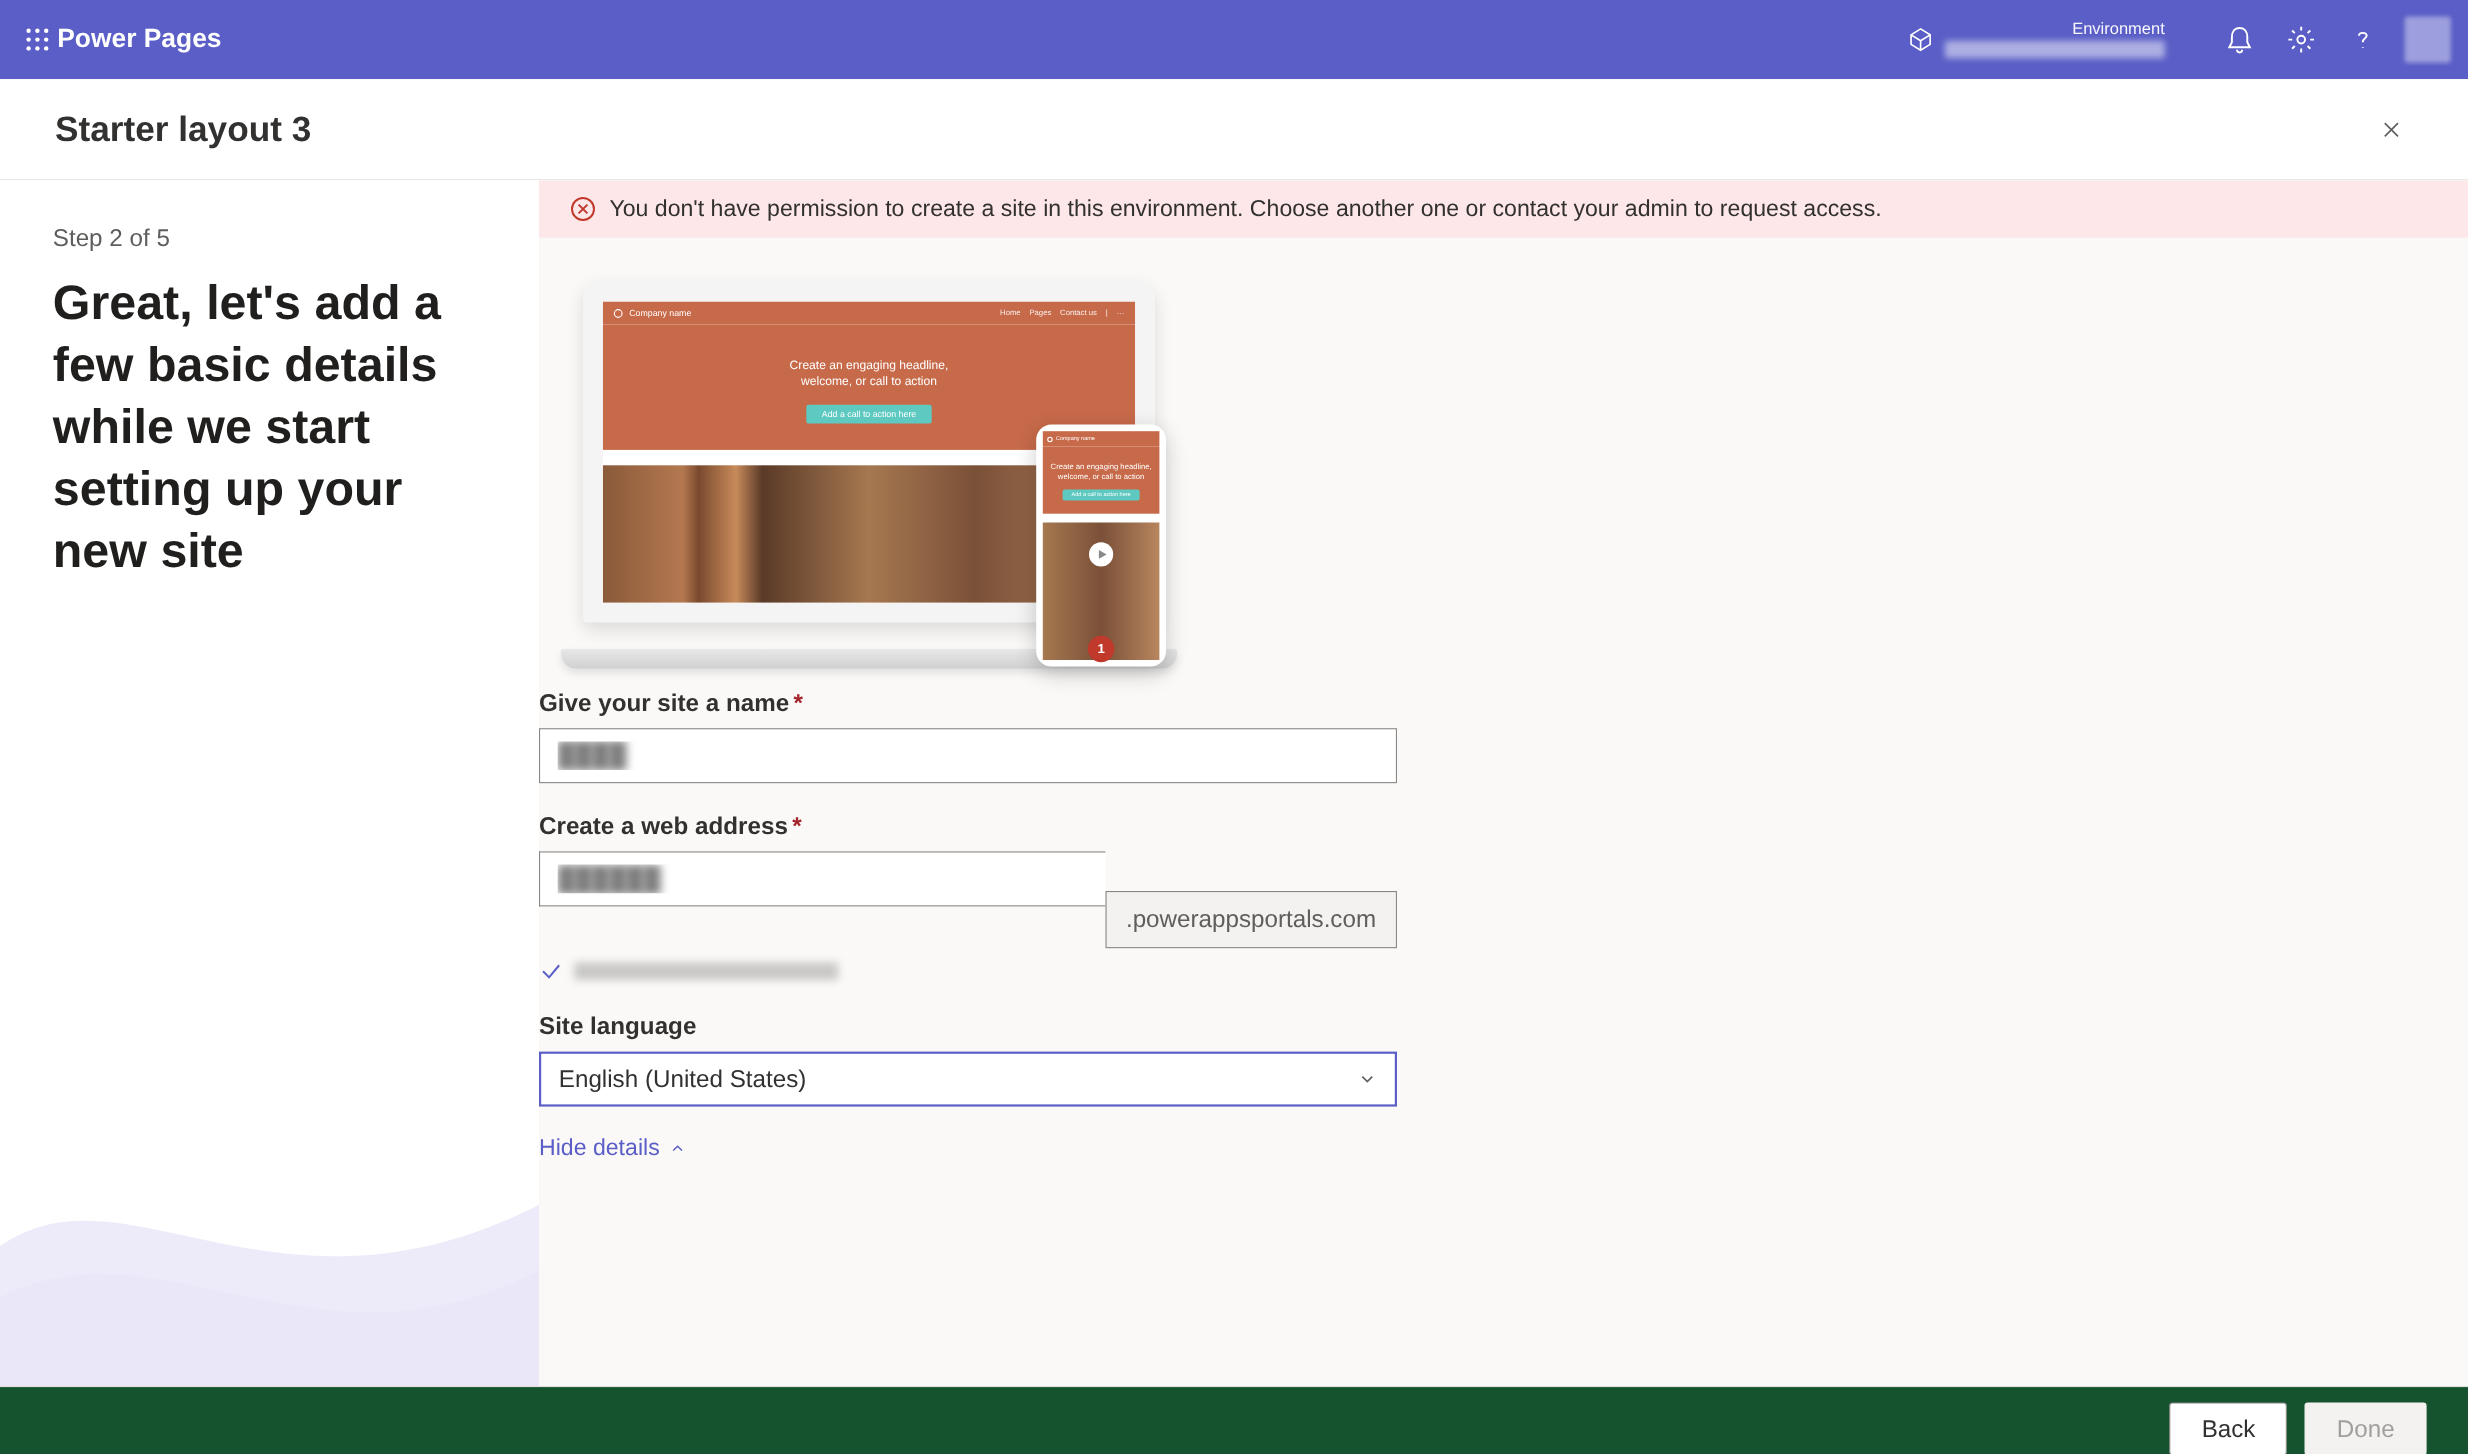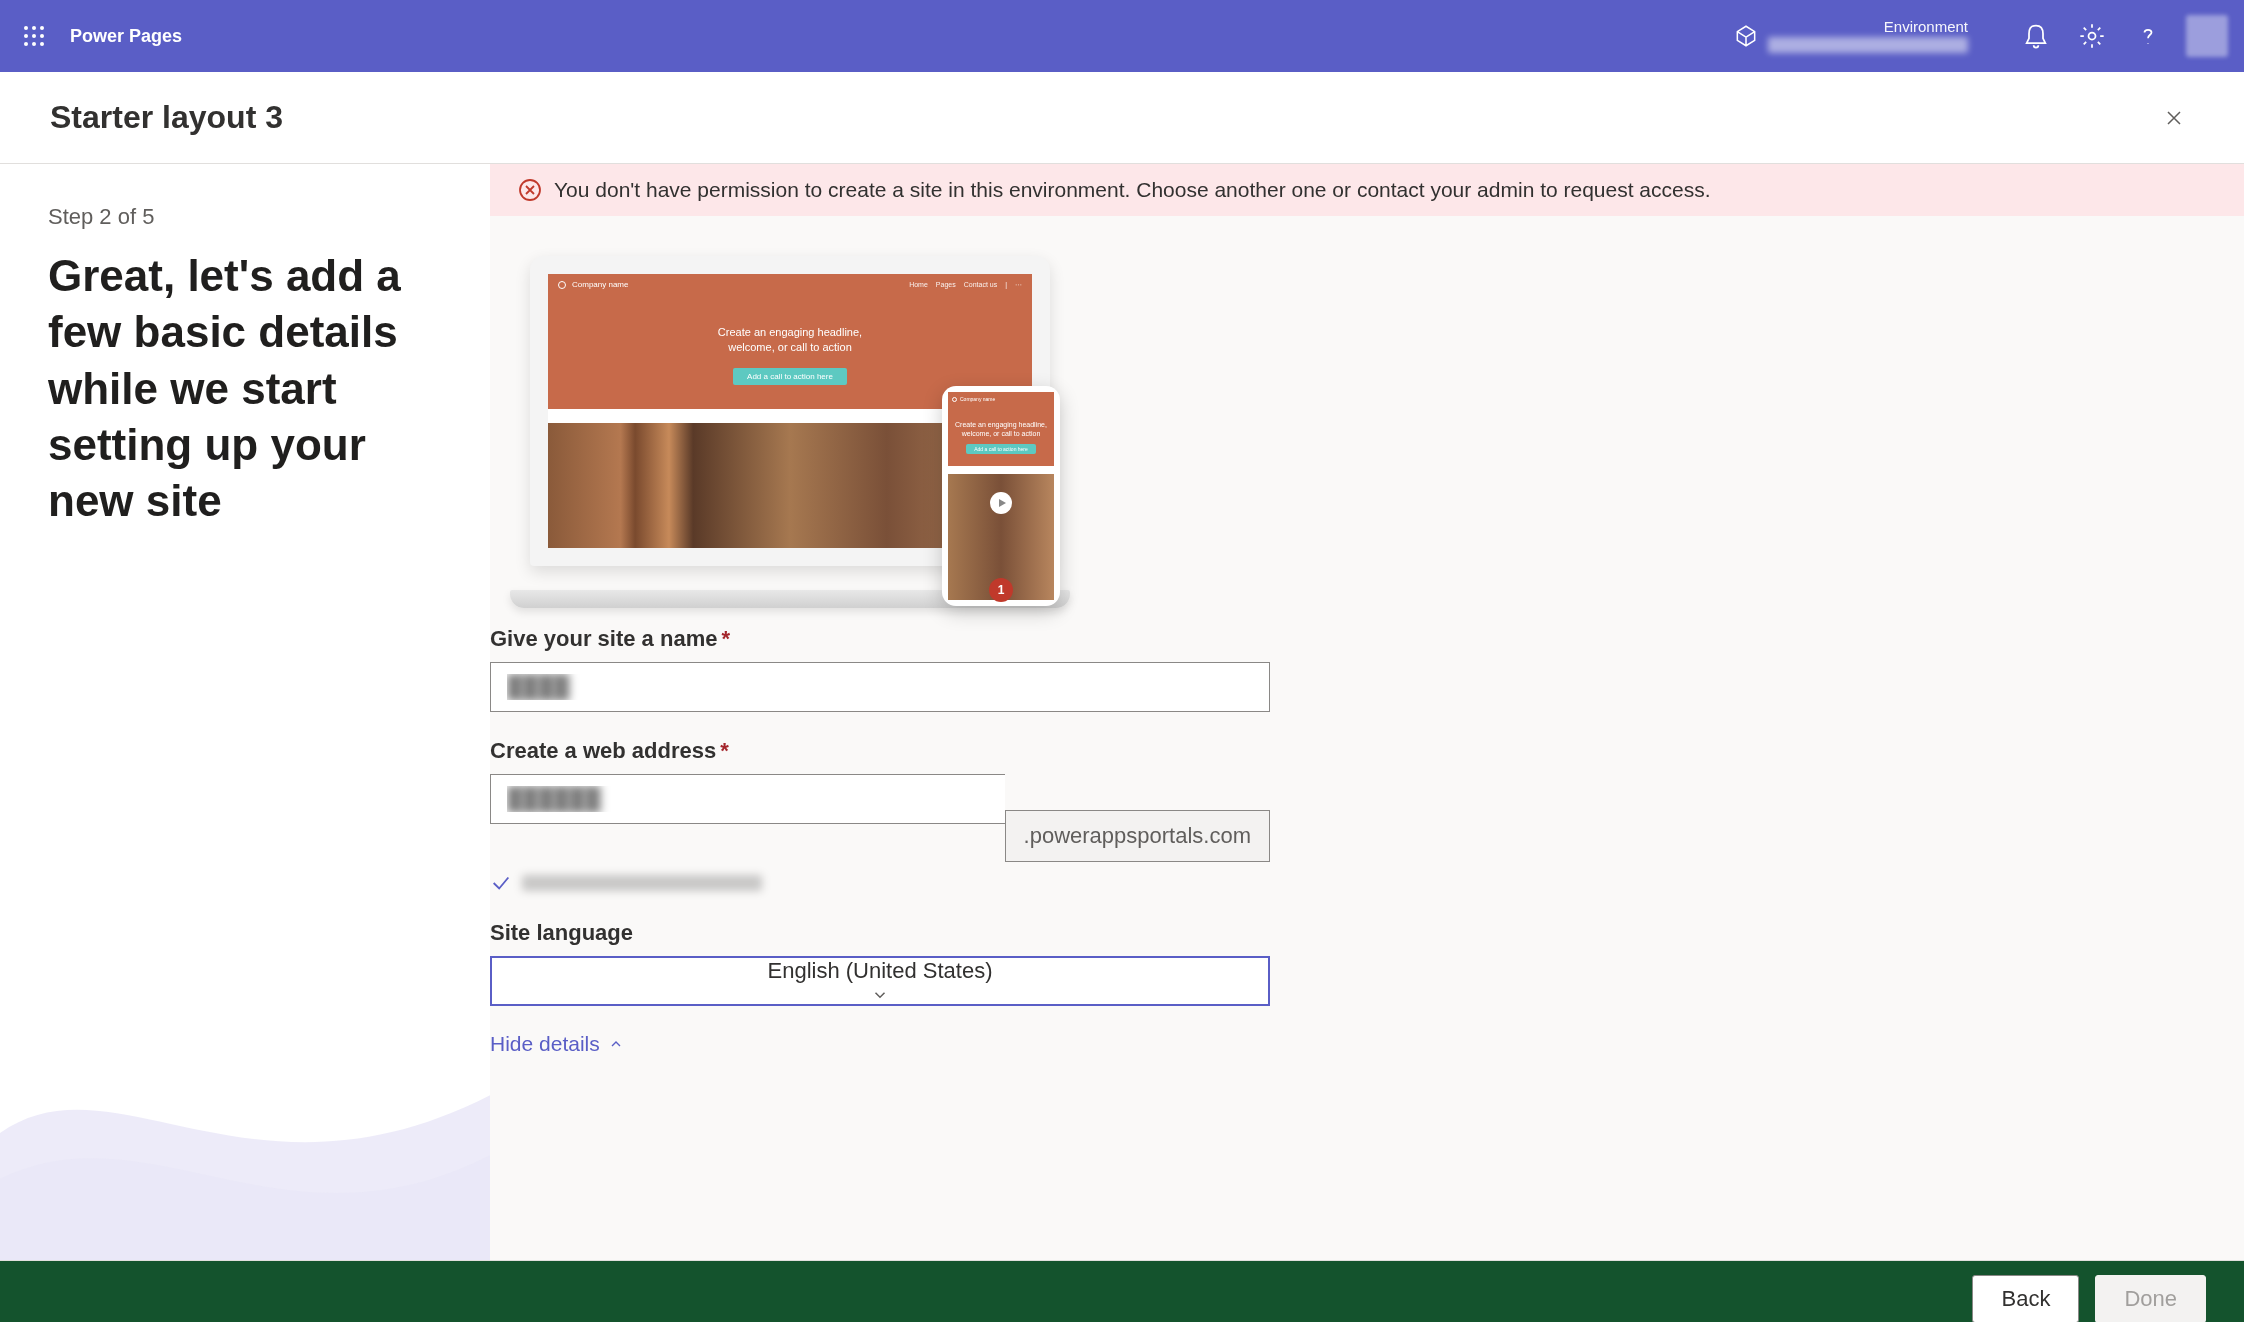--- a/index.html
+++ b/index.html
@@ -2,21 +2,21 @@
 <html><head>
 <meta charset="utf-8">
 <style>
 * { box-sizing: border-box; margin: 0; padding: 0; }
 body { font-family: "Segoe UI", -apple-system, sans-serif; font-size: 14px; color: #323130; overflow: hidden; width: 2244px; height: 1322px; transform-origin: top left; }
 
 
 .topbar { height: 72px; background: #5A5EC6; display: flex; align-items: center; padding: 0 16px; color: #fff; }
 .waffle { width: 36px; height: 36px; display: flex; align-items: center; justify-content: center; cursor: pointer; }
 .waffle svg { width: 24px; height: 24px; }
-.brand { font-size: 18px; font-weight: 600; margin-left: 18px; }
+.brand { font-size: 24px; font-weight: 600; }
 .topbar-spacer { flex: 1; }
 .env-icon { width: 36px; display:flex; align-items:center; justify-content:center; margin-right:4px;}
 .env-block { margin-right: 40px; padding: 4px 0; text-align: right; }
 .env-label { font-size: 15px; opacity: 0.95; line-height: 1.1; }
 .env-value { width: 200px; height: 16px; background: rgba(255,255,255,0.5); filter: blur(3px); border-radius: 2px; margin-top:2px;}
 .top-icon { width: 56px; height: 56px; display: flex; align-items: center; justify-content: center; cursor: pointer; }
 .top-icon svg { width: 28px; height: 28px; stroke: #fff; fill: none; stroke-width:1.5;}
 .avatar { width: 42px; height: 42px; background: rgba(255,255,255,0.4); border-radius: 3px; margin-left: 10px; filter: blur(2px);}
 
 
@@ -72,21 +72,21 @@
 .field-label { font-size: 22px; font-weight:600; margin-bottom:10px; display:block;}
 .req { color:#a4262c; margin-left:4px;}
 .text-input { width:100%; height:50px; border:1px solid #8a8886; padding:0 16px; font-size:22px; background:#fff;}
 .text-input.blurred { color:transparent; text-shadow: 0 0 8px rgba(0,0,0,0.5);}
 .addr-row{display:flex;}
 .addr-row .text-input{flex:1; border-right:none;}
 .suffix{background:#f3f2f1; border:1px solid #8a8886; padding:12px 18px; display:flex;align-items:center; font-size:22px; color:#605e5c;margin-top:36px;}
 .validation{display:flex;align-items:center;gap:10px;margin-top:10px;}
 .check{color:#5A5EC6;}
 .validation-text{width:240px;height:16px; filter:blur(4px); background:rgba(0,0,0,0.2); border-radius:2px;}
-.select{width:100%; height:50px; border:2px solid #5A5EC6; padding:0 16px; font-size:22px; background:#fff; display:flex; align-items:center; justify-content:space-between; cursor:pointer;flex-direction:column;}
+.select{width:100%; height:50px; border:2px solid #5A5EC6; padding:0 16px; font-size:22px; background:#fff; display:flex; align-items:center; justify-content:space-between; cursor:pointer;}
 .select .chev{color:#605e5c;}
 .toggle-link{color:#5A5EC6; font-size:21px; display:inline-flex; align-items:center; gap:8px; cursor:pointer;}
 .toggle-link .chev{transform:rotate(180deg);}
 
 
 .footer { height: 76px; background:#14532d; border-top:1px solid #e1dfdd; display:flex; align-items:center; justify-content:flex-end; padding:0 38px; gap:16px;}
 .btn { height:48px; padding:0 28px; font-size:22px; border-radius:3px; cursor:pointer; display:inline-flex; align-items:center;}
 .btn-secondary{ background:#fff; border:1px solid #8a8886; color:#323130;}
 .btn-primary-disabled{ background:#f3f2f1; border:1px solid #f3f2f1; color:#a19f9d; cursor:not-allowed;}
 

